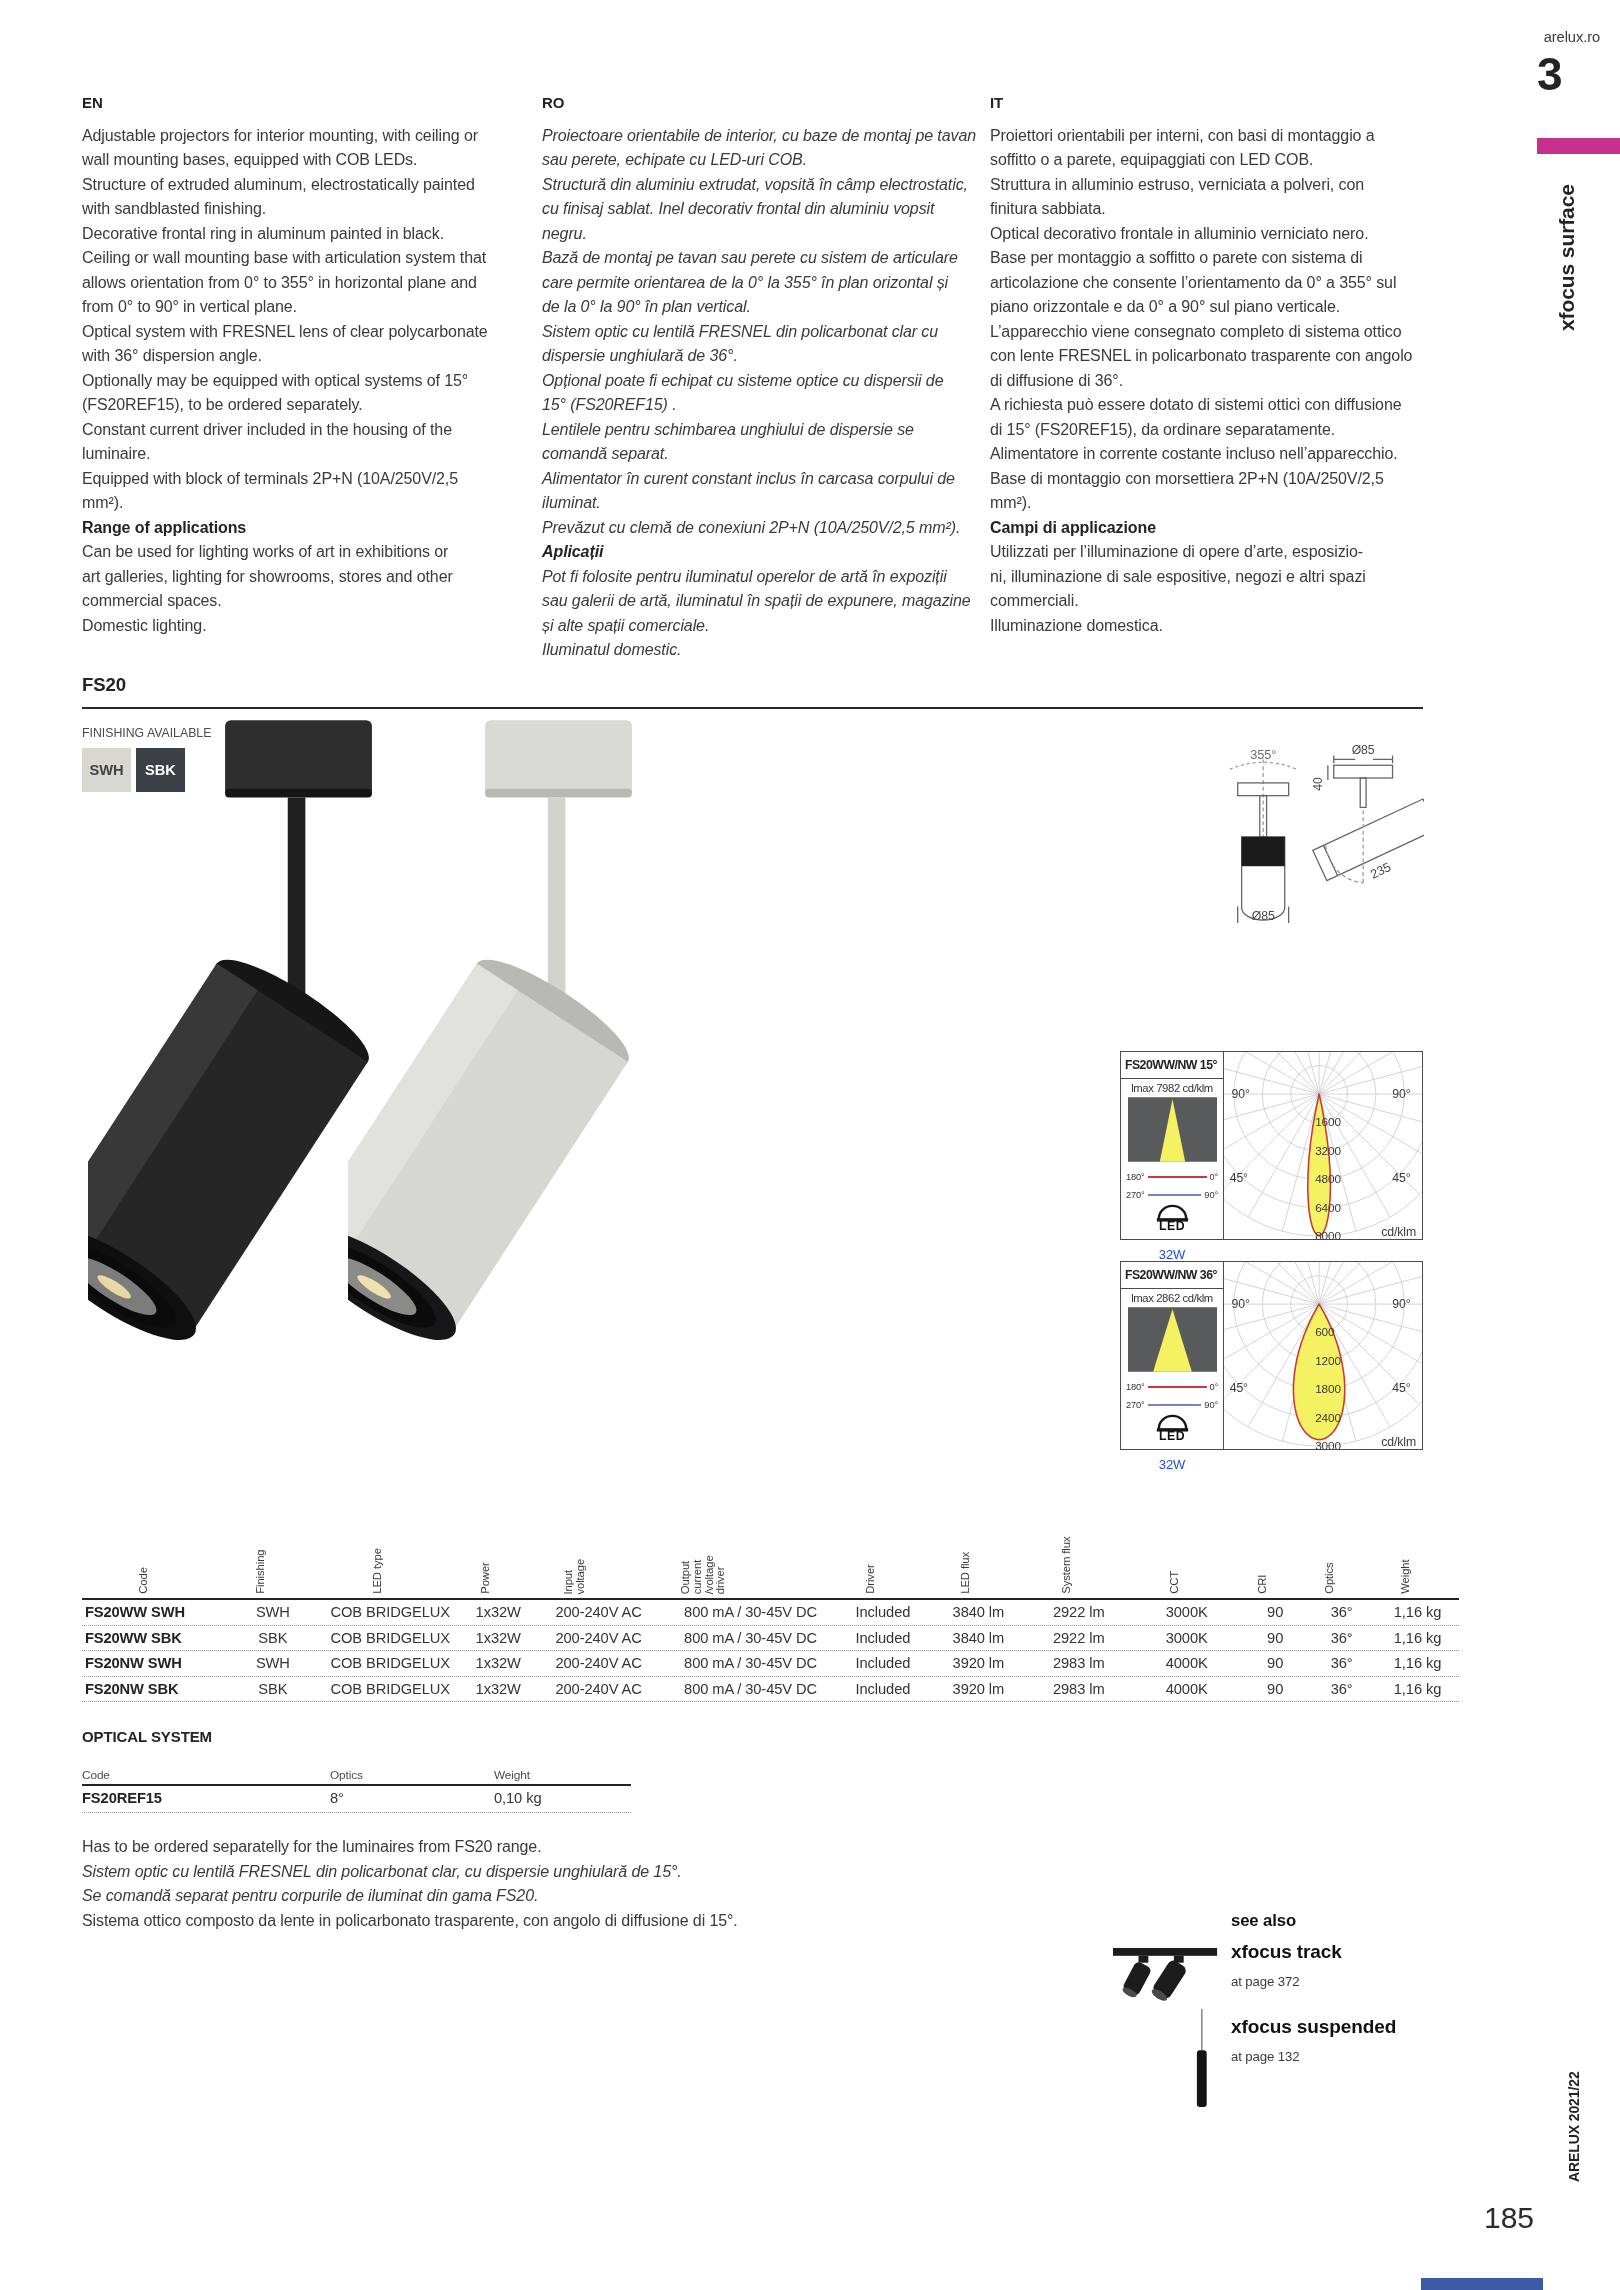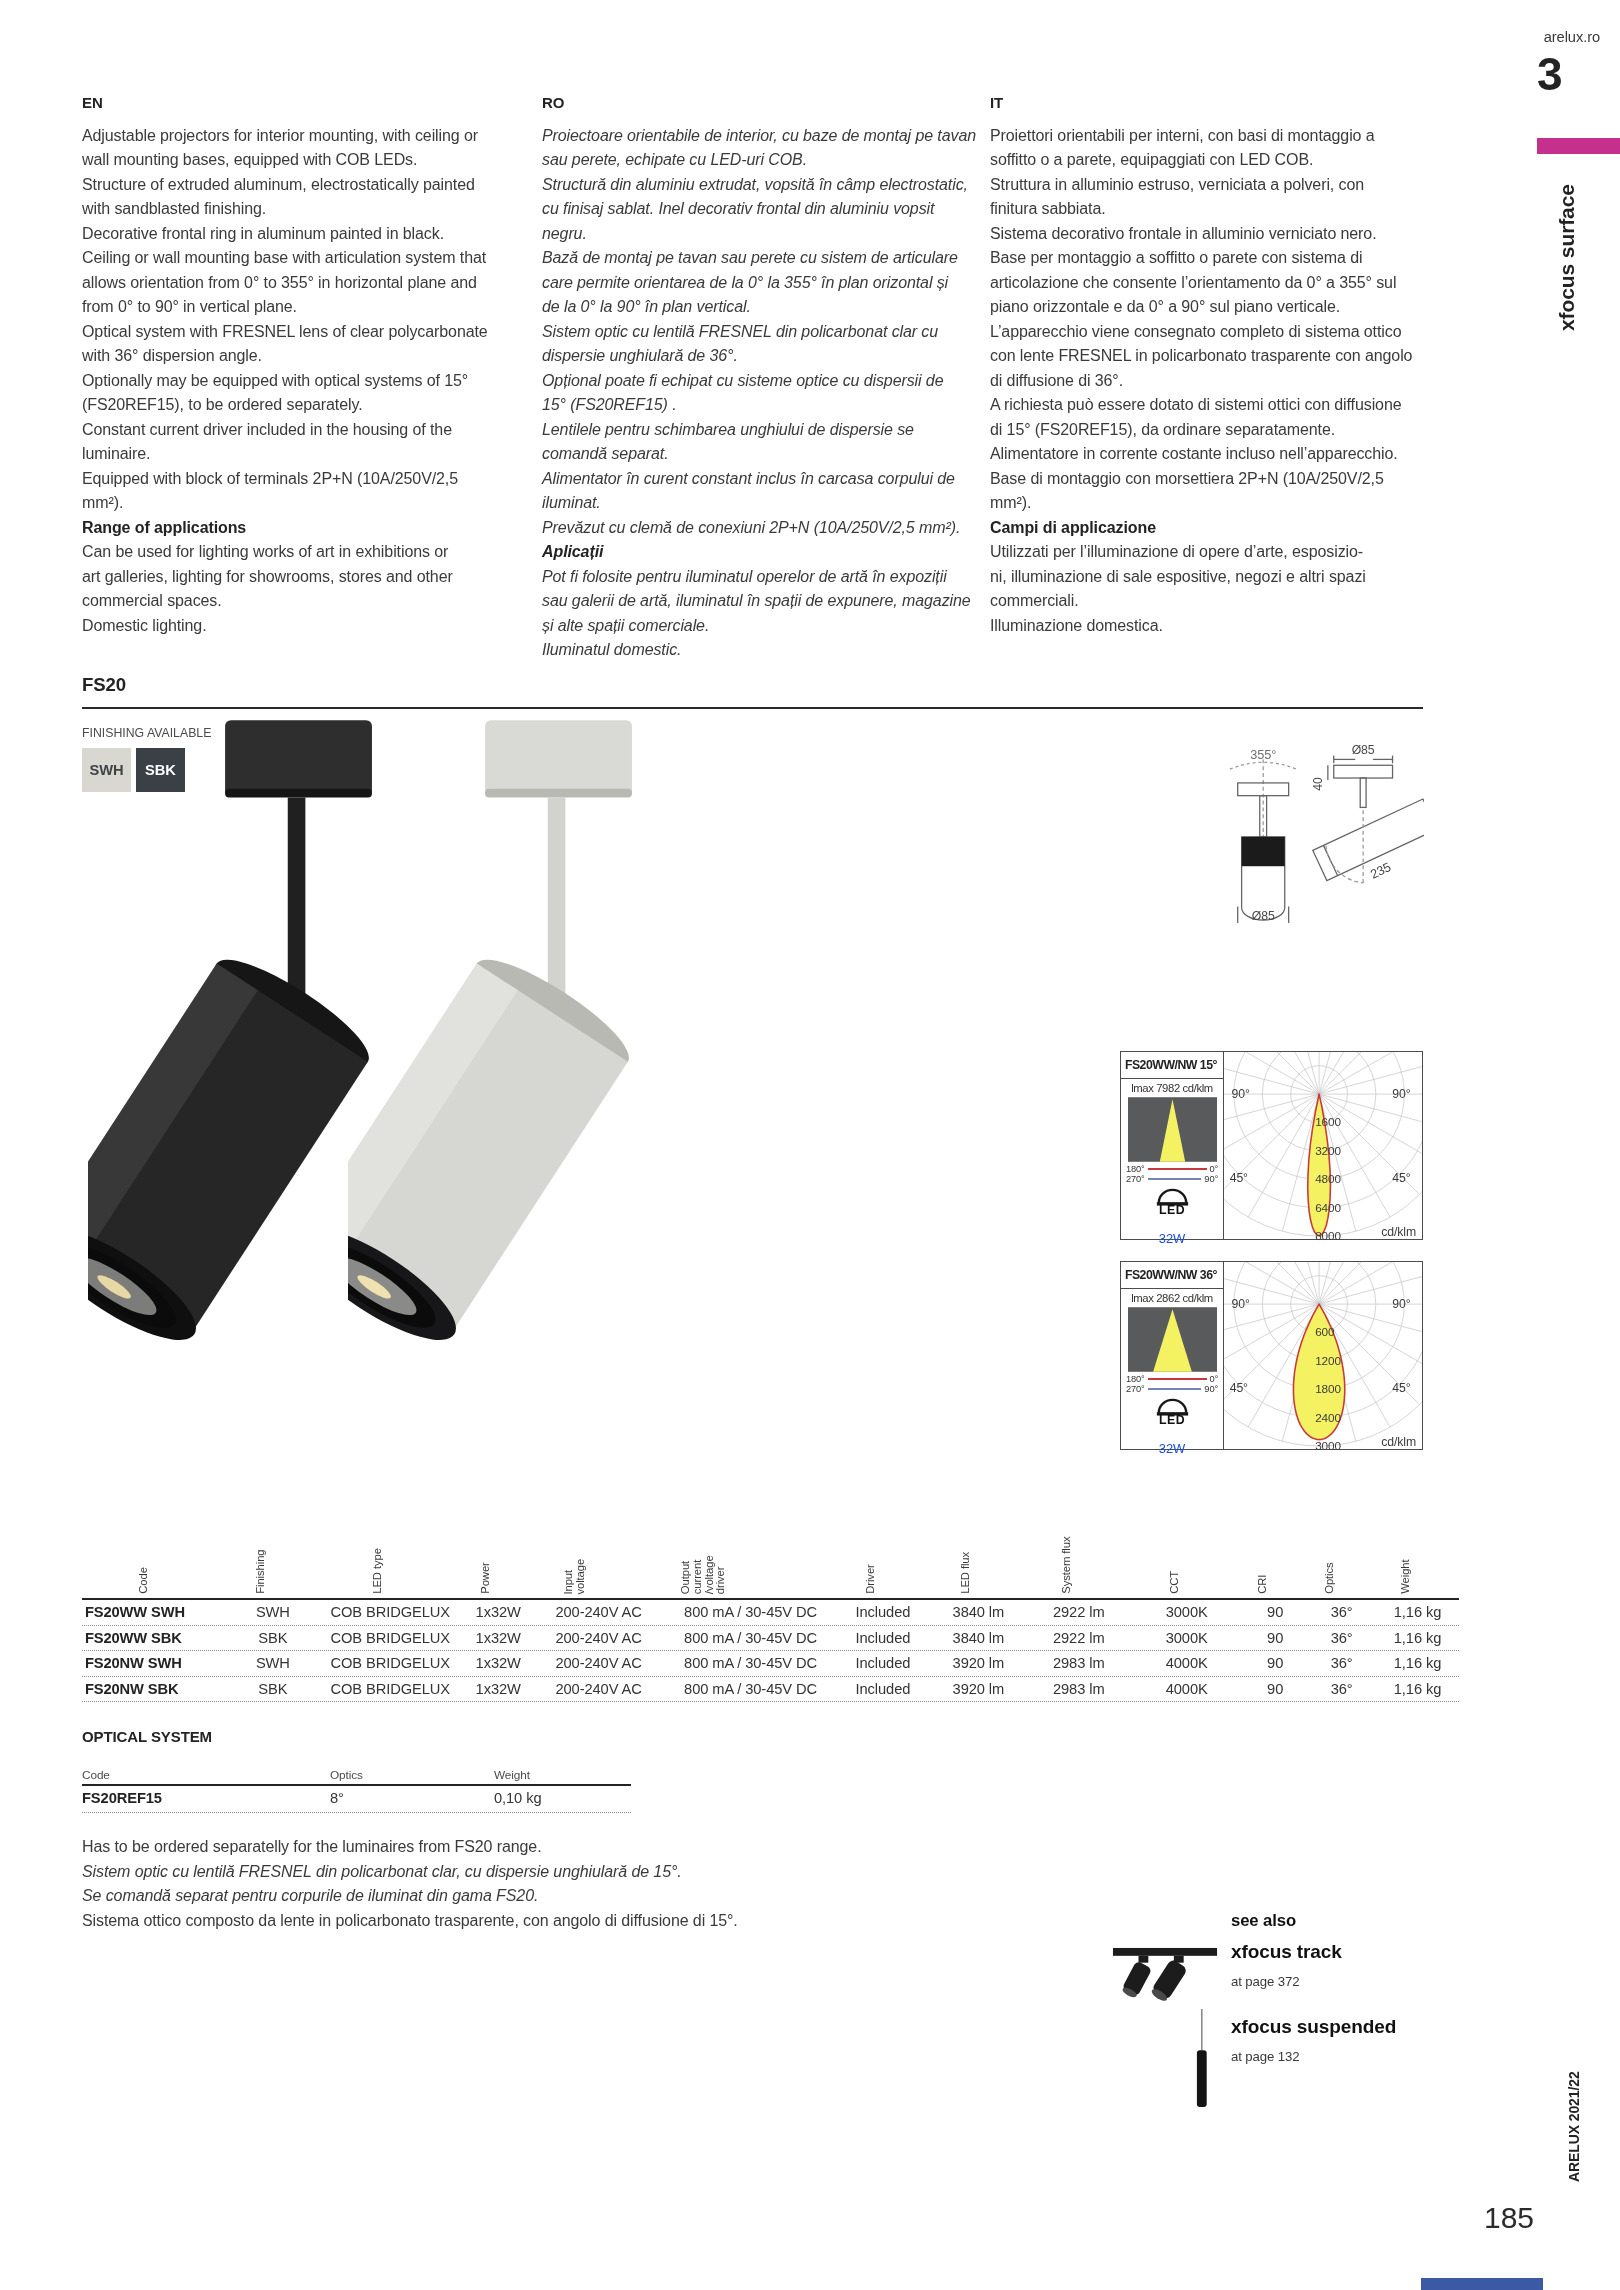--- a/index.html
+++ b/index.html
@@ -35,21 +35,21 @@
   .spot-white{left:348px;top:712px;}
   .tech-drawing{position:absolute;left:1218px;top:730px;}
   
   .photo-box{position:absolute;left:1120px;width:303px;height:189px;border:1.4px solid #4c4c4e;display:flex;background:#fff;box-sizing:border-box;}
   .photo-box1{top:1051px;}
   .photo-box2{top:1261px;}
   .pb-left{width:103px;border-right:1.4px solid #4c4c4e;display:flex;flex-direction:column;align-items:center;box-sizing:border-box;}
   .pb-title{height:27.4px;border-bottom:1.4px solid #4c4c4e;width:100%;font-weight:bold;font-size:12.3px;line-height:27.4px;padding-left:3.9px;letter-spacing:-0.5px;color:#232324;box-sizing:border-box;white-space:nowrap;}
   .pb-lmax{font-size:11.3px;margin:2.9px 0 2px 0;letter-spacing:-0.4px;color:#333;white-space:nowrap;}
   .pb-beam{margin:1px 0 2px 0;line-height:0;}
-  .pb-legend{display:flex;align-items:center;width:100%;padding:0 4.9px;box-sizing:border-box;font-size:9.3px;height:13.7px;color:#333;}
+  .pb-legend{display:flex;align-items:center;width:100%;padding:0 4.9px;box-sizing:border-box;font-size:9.3px;height:13.7px;color:#333;margin-top:8px;}
   .pb-line{flex:1;height:2px;margin:0 2.9px;}
   .pb-led{margin-top:1px;height:19.6px;line-height:0;}
   .pb-ledtext{font-weight:bold;font-size:12.3px;margin-top:-2px;letter-spacing:0.5px;color:#111;}
   .pb-power{font-size:13px;margin-top:14px;color:#1d4ed8;}
   .pb-right{position:relative;flex:1;}
   
   .main-table{position:absolute;left:82px;top:1486px;width:1377px;}
   .thead{display:flex;height:112px;border-bottom:2.2px solid #232323;}
   .th{position:relative;}
   .th span{position:absolute;bottom:3.9px;left:50%;transform-origin:0 100%;transform:rotate(-90deg);font-size:11.3px;line-height:11.8px;color:#3a3a3c;white-space:pre-line;}
@@ -135,21 +135,21 @@
         <div class="line">Iluminatul domestic.</div>
       </div>
   </div>
   <div class="lang-col col-it">
     <h4>IT</h4>
     <div class="col-body">
         <div class="line">Proiettori orientabili per interni, con basi di montaggio a</div>
         <div class="line">soffitto o a parete, equipaggiati con LED COB.</div>
         <div class="line">Struttura in alluminio estruso, verniciata a polveri, con</div>
         <div class="line">finitura sabbiata.</div>
-        <div class="line">Sistema decorativo frontale in alluminio verniciato nero.</div>
+        <div class="line">Optical decorativo frontale in alluminio verniciato nero.</div>
         <div class="line">Base per montaggio a soffitto o parete con sistema di</div>
         <div class="line">articolazione che consente l’orientamento da 0° a 355° sul</div>
         <div class="line">piano orizzontale e da 0° a 90° sul piano verticale.</div>
         <div class="line">L’apparecchio viene consegnato completo di sistema ottico</div>
         <div class="line">con lente FRESNEL in policarbonato trasparente con angolo</div>
         <div class="line">di diffusione di 36°.</div>
         <div class="line">A richiesta può essere dotato di sistemi ottici con diffusione</div>
         <div class="line">di 15° (FS20REF15), da ordinare separatamente.</div>
         <div class="line">Alimentatore in corrente costante incluso nell’apparecchio.</div>
         <div class="line">Base di montaggio con morsettiera 2P+N (10A/250V/2,5</div>

